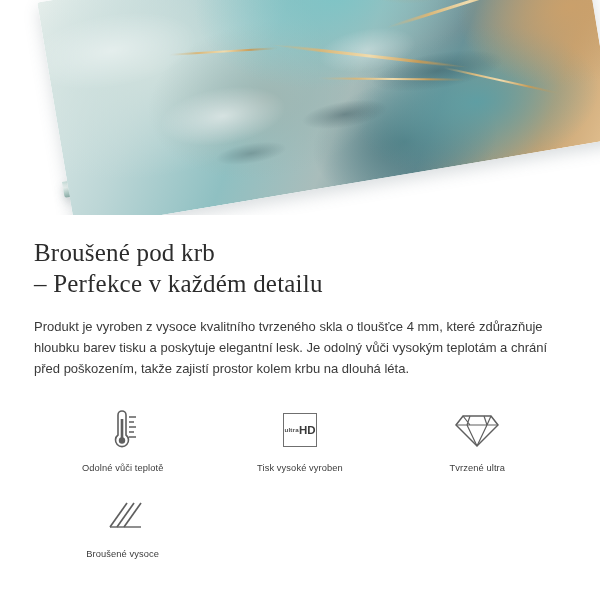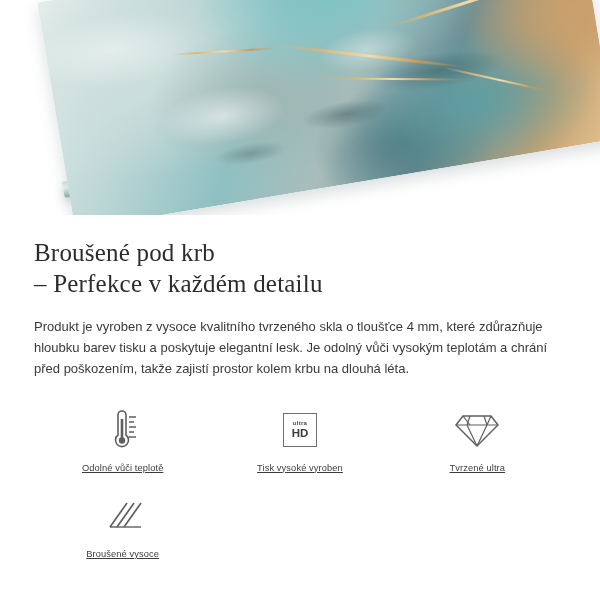--- a/index.html
+++ b/index.html
@@ -164,26 +164,25 @@
     height: 50px;
     display: flex;
     align-items: center;
     justify-content: center;
   }
   .feature-label {
     margin-top: 8px;
     font-size: 9.3px;
     color: #3c3c3c;
     letter-spacing: 0.1px;
-    text-decoration: underline;
   }
   .ultrahd {
     width: 34px; height: 34px;
     border: 1.6px solid #6f6f6f;
-    display: flex; flex-direction: column;
+    display: flex; flex-direction: row;
     align-items: center; justify-content: center;
     line-height: 1;
   }
   .ultrahd .u1 { font-size: 6.2px; font-weight: bold; color: #4a4a4a; letter-spacing: 0.2px; }
   .ultrahd .u2 { font-size: 11.5px; font-weight: bold; color: #3a3a3a; margin-top: 1px; }
 </style>
 </head>
 <body>
 
 <div class="page">

